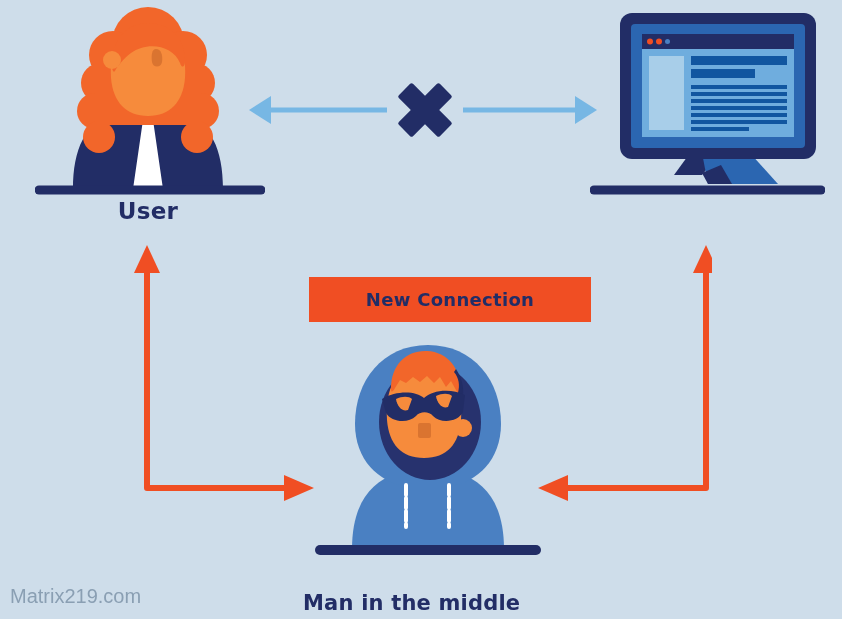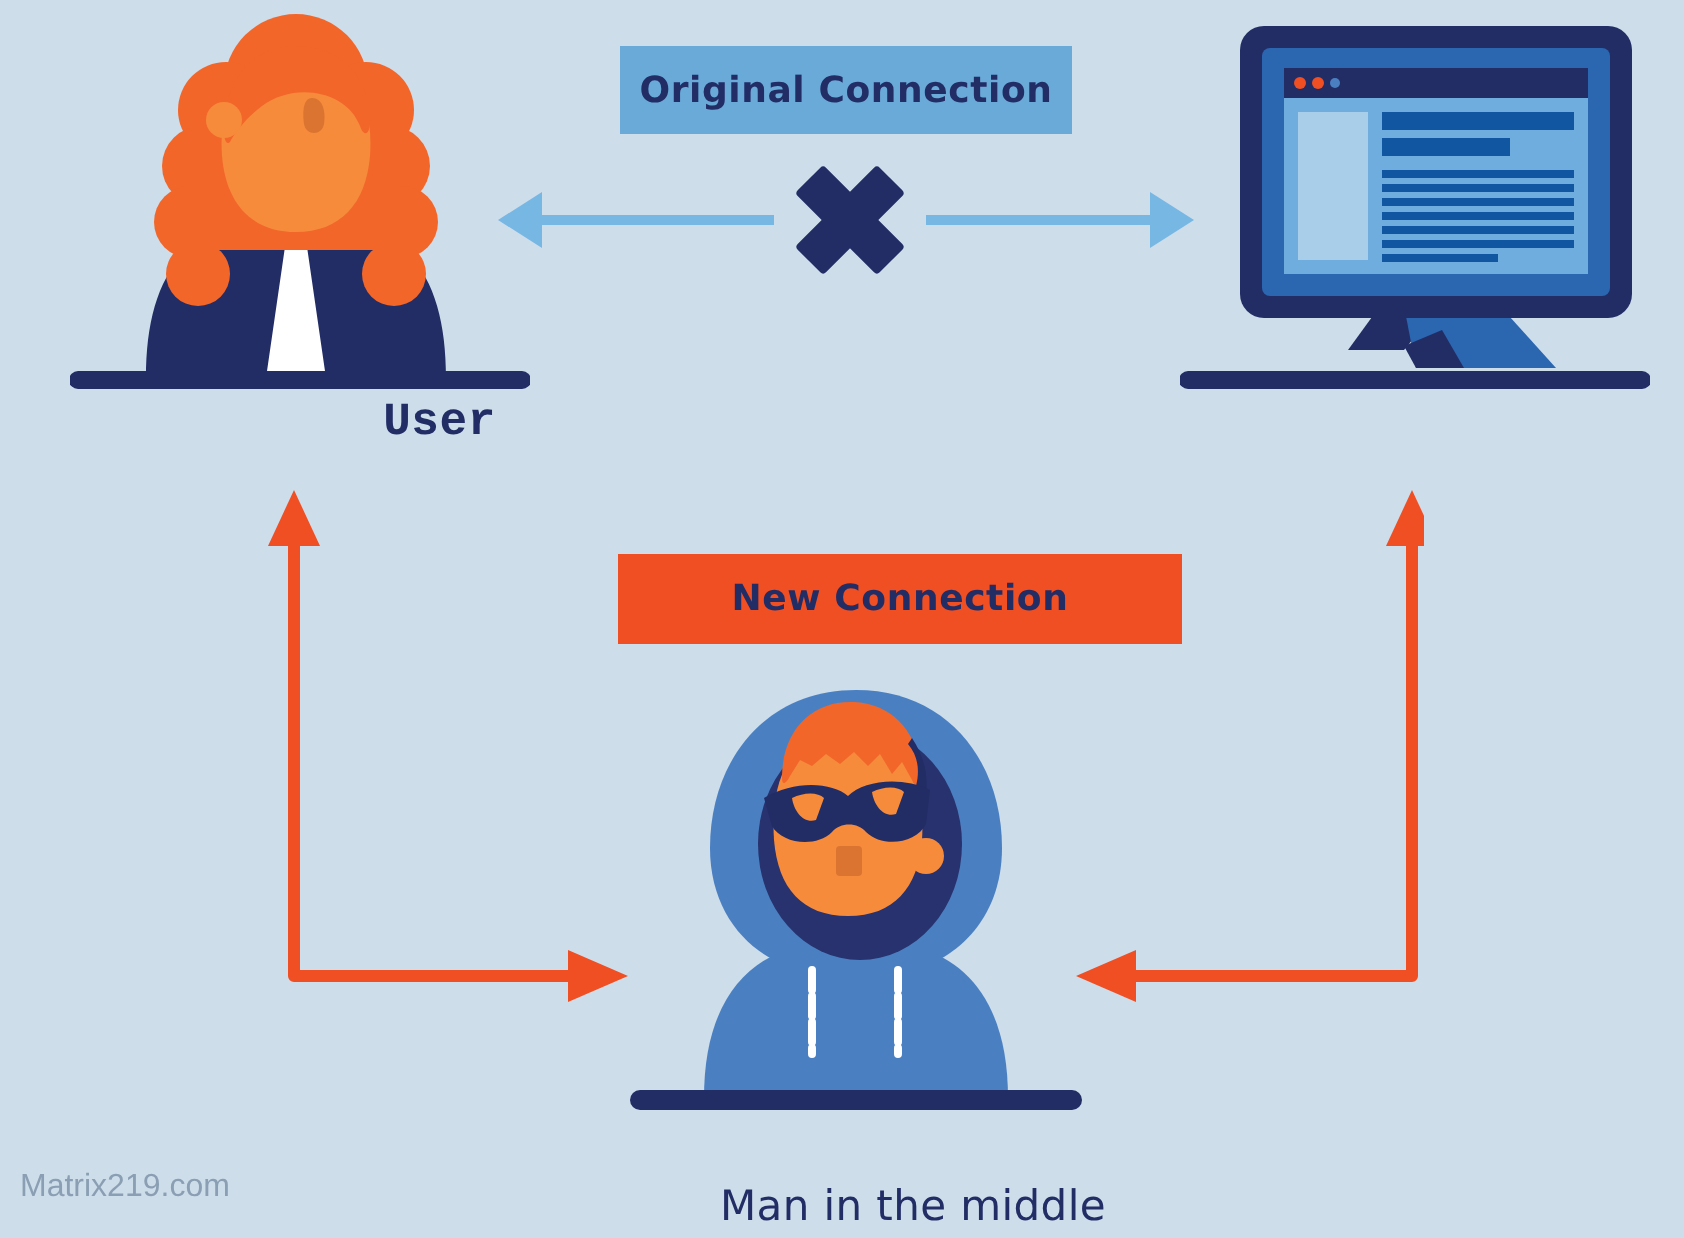--- a/index.html
+++ b/index.html
@@ -22,25 +22,25 @@
   }
   *{margin:0;padding:0;box-sizing:border-box;}
   html,body{width:842px;height:619px;overflow:hidden;}
   body{background:var(--c-bg);font-family:"DejaVu Sans","Liberation Sans",sans-serif;}
   .stage{position:relative;width:842px;height:619px;background:var(--c-bg);}
   .abs{position:absolute;}
   .tag{position:absolute;display:flex;align-items:center;justify-content:center;
        font-weight:bold;font-size:18px;color:var(--c-ink);letter-spacing:.3px;}
   .tag-blue{left:310px;top:23px;width:226px;height:44px;background:var(--c-blue_label);}
   .tag-orange{left:309px;top:277px;width:282px;height:45px;background:var(--c-orange);}
-  .fig-label{position:absolute;text-align:right;color:var(--c-ink);
-             font-weight:bold;font-size:23px;letter-spacing:.3px;font-family:Liberation Mono, monospace;}
-  .fig-sublabel{position:absolute;text-align:right;color:var(--c-ink);
-                font-weight:normal;font-size:21px;letter-spacing:.2px;}
-  .watermark{position:absolute;left:10px;top:585px;font-size:16px;
+  .fig-label{position:absolute;text-align:center;color:var(--c-ink);
+             font-weight:bold;font-size:23px;letter-spacing:.3px;}
+  .fig-sublabel{position:absolute;text-align:left;color:var(--c-ink);
+                font-weight:bold;font-size:21px;letter-spacing:.2px;}
+  .watermark{position:absolute;left:10px;top:585px;font-size:20px;
              color:var(--c-watermark);font-family:"Liberation Sans",sans-serif;}
   
   .f-ink{fill:var(--c-ink);} .f-hair{fill:var(--c-hair);} .f-skin{fill:var(--c-skin);}
   .f-skinsh{fill:var(--c-skin_shadow);} .f-white{fill:var(--c-white);}
   .f-hood{fill:var(--c-hoodie);} .f-hoodsh{fill:var(--c-hood_shadow);}
   .f-bezel{fill:var(--c-bezel);} .f-screen{fill:var(--c-screen);}
   .f-panel{fill:var(--c-screen_panel);} .f-bar{fill:var(--c-screen_bar);}
   .f-blue{fill:var(--c-blue_arrow);} .f-orange{fill:var(--c-orange);}
   .s-ink{stroke:var(--c-ink);} .s-blue{stroke:var(--c-blue_arrow);}
   .s-orange{stroke:var(--c-orange);} .s-white{stroke:var(--c-white);}
@@ -77,21 +77,20 @@
     <path class="f-hair" d="M77 62 C77 36 92 20 113 20 C134 20 150 34 150 58 C150 64 147 66 145 60 C138 42 112 38 96 50 C88 56 82 64 80 68 C78 70 77 66 77 62 Z"></path>
 
     <circle class="f-skin" cx="77" cy="57" r="9"></circle>
 
     <path class="f-skinsh" d="M121 46 C126 46 128 52 127 59 C126 65 118 65 117 59 C116 52 117 46 121 46 Z"></path>
 
     <line class="s-ink" x1="4" y1="187" x2="226" y2="187" stroke-width="9" stroke-linecap="round"></line>
   </svg>
   <div class="fig-label" style="left:48px;top:198px;width:200px">User</div>
 
-  <div class="tag tag-blue">Original Connection</div>
 
   <svg class="abs" style="left:245px;top:78px" width="356" height="64" viewBox="0 0 356 64">
     <g>
       <line class="s-blue" x1="24" y1="32" x2="142" y2="32" stroke-width="5"></line>
       <polygon class="f-blue" points="26,18 26,46 4,32"></polygon>
     </g>
     <g>
       <rect class="f-ink" x="151" y="22" width="58" height="20" rx="2" transform="rotate(45 180 32)"></rect>
       <rect class="f-ink" x="151" y="22" width="58" height="20" rx="2" transform="rotate(-45 180 32)"></rect>
     </g>

